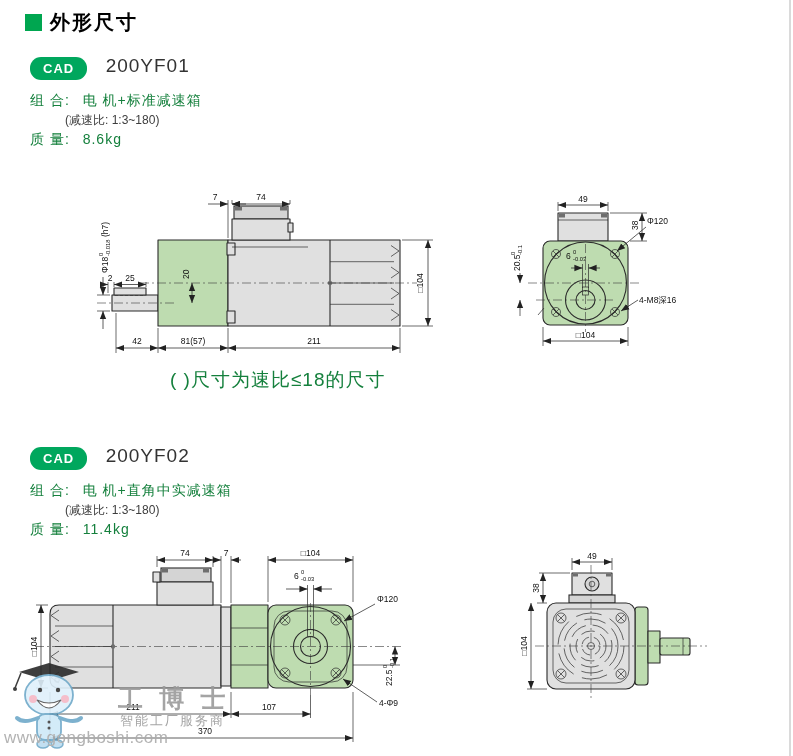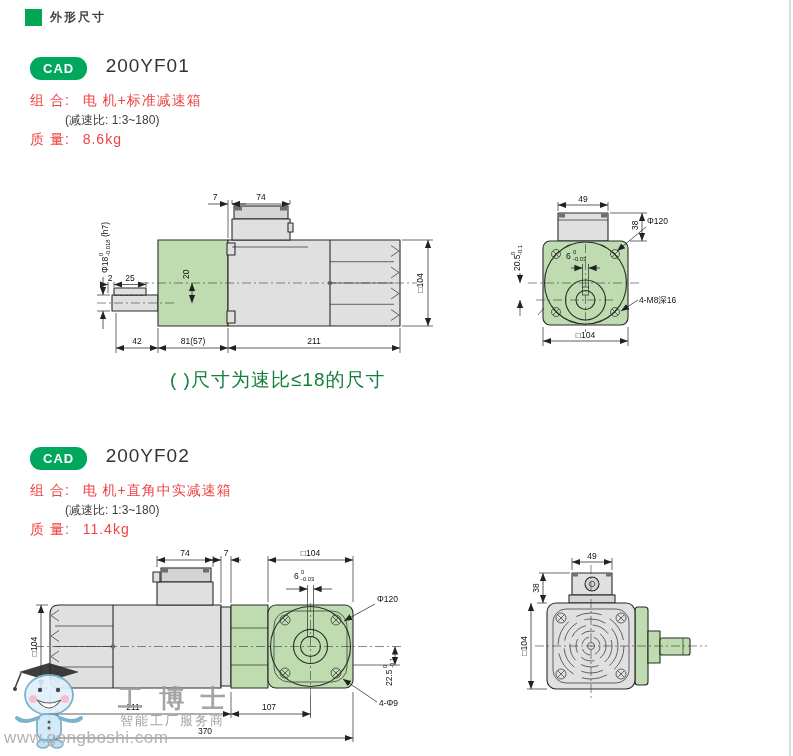--- a/index.html
+++ b/index.html
@@ -2,26 +2,26 @@
 <html><head>
 <meta charset="utf-8">
 <style>
   html,body{margin:0;padding:0;background:#fff;}
   #page{position:relative;width:793px;height:756px;background:#ffffff;overflow:hidden;
         font-family:"Liberation Sans",sans-serif;color:#333;}
   .abs{position:absolute;}
   
   .hdr{left:25px;top:9px;display:flex;align-items:center;gap:8px;}
   .hdr .sq{width:17px;height:17px;background:#00a650;display:inline-block;}
-  .hdr .ttl{font-size:12px;font-weight:bold;color:#404040;letter-spacing:2px;}
+  .hdr .ttl{font-size:20px;font-weight:bold;color:#000000;letter-spacing:2px;}
   
   .badge{display:inline-block;background:#00a75d;color:#fff;font-weight:bold;font-size:13px;
          letter-spacing:1px;padding:4px 13px;border-radius:11px;}
   .model{font-size:19px;color:#333;margin-left:14px;letter-spacing:1px;vertical-align:1px;}
-  .spec{font-size:14px;color:#ef4444;letter-spacing:1px;}
+  .spec{font-size:14px;color:#15803d;letter-spacing:1px;}
   .spec .lab{margin-right:8px;}
   .ratio{font-size:12px;color:#3d3d3d;}
   .note{font-size:19px;color:#15803d;letter-spacing:1px;}
   
   svg{overflow:visible;}
   .ol{fill:none;stroke:#2b2b2b;stroke-width:1.1;stroke-linejoin:round;}
   .fg{fill:#bedcb0;stroke:#2b2b2b;stroke-width:1.1;stroke-linejoin:round;}
   .fy{fill:#e0e0e0;stroke:#2b2b2b;stroke-width:1.1;stroke-linejoin:round;}
   .fy2{fill:#d4d4d4;stroke:#2b2b2b;stroke-width:1.1;}
   .fd{fill:#6e6e6e;stroke:none;}

